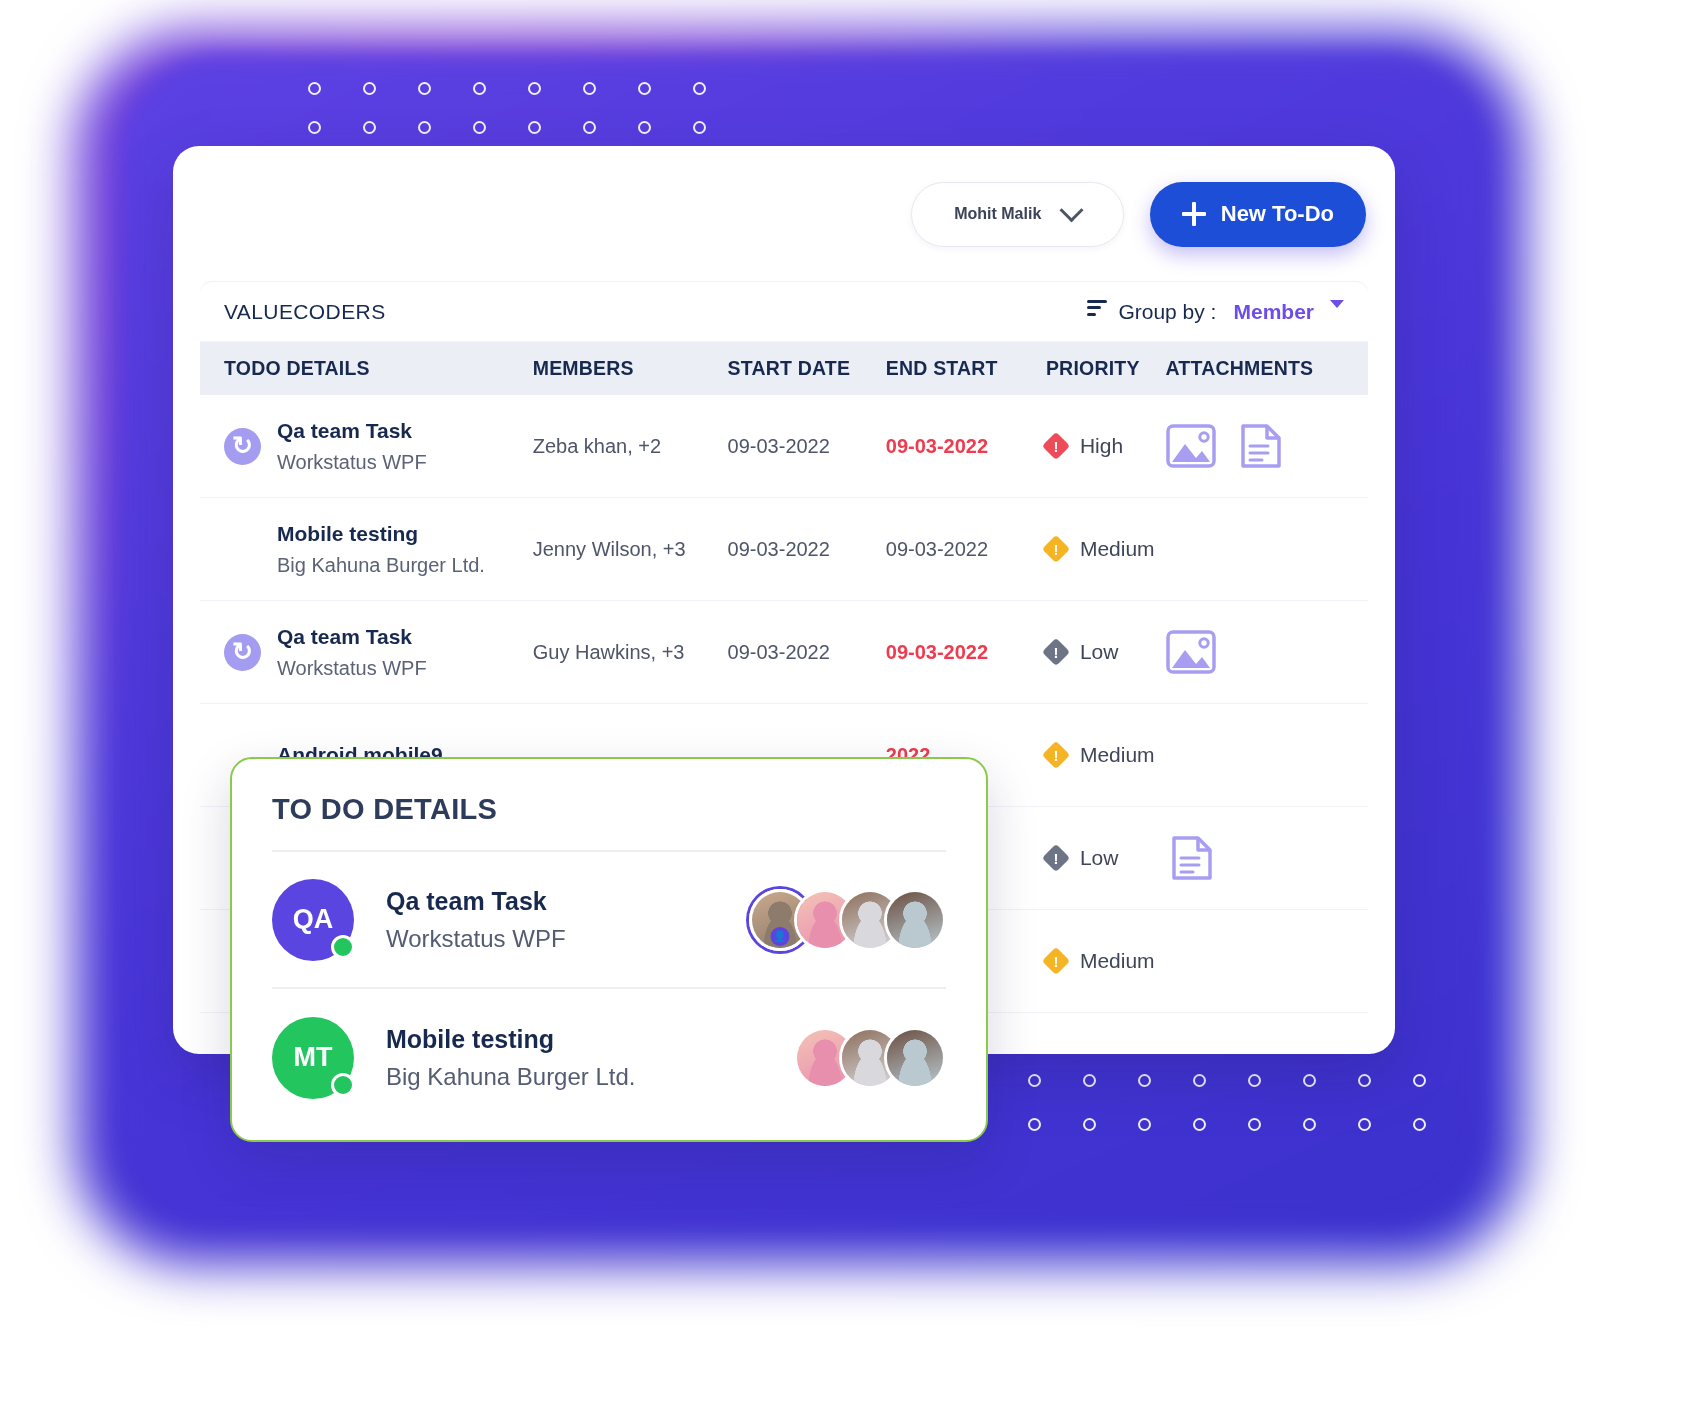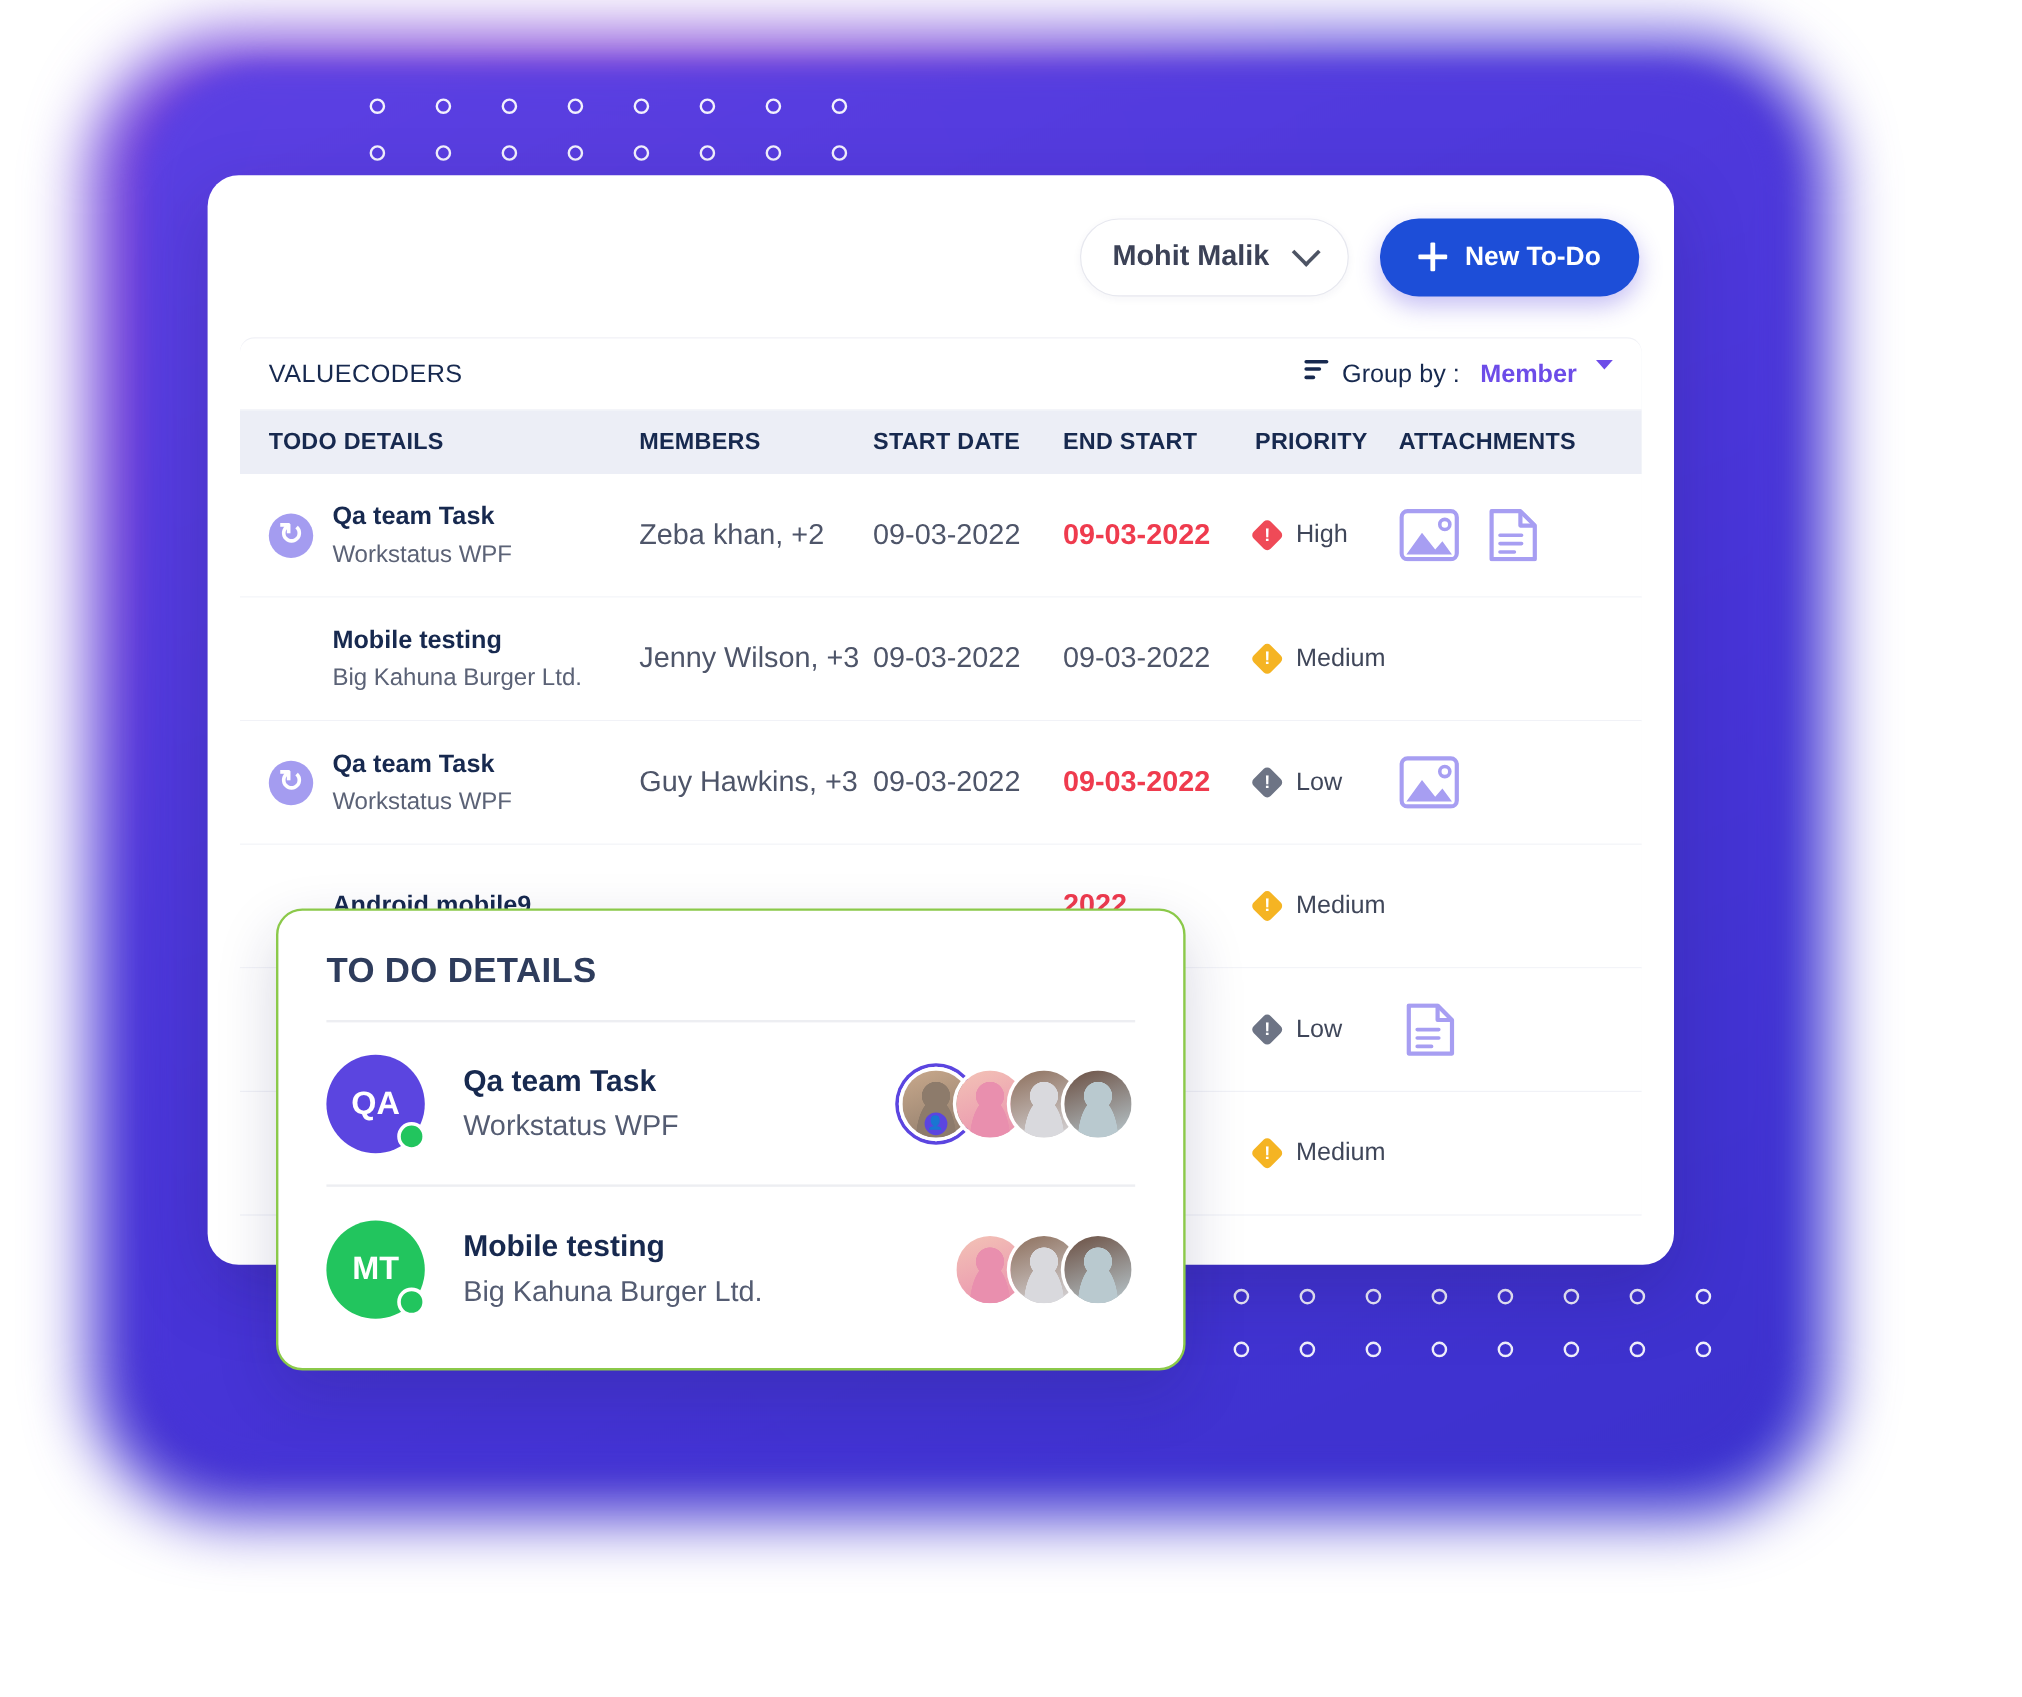--- a/index.html
+++ b/index.html
@@ -94,21 +94,21 @@
     border-radius: 34px;
     background: #fff;
     display: flex;
     align-items: center;
     justify-content: center;
     gap: 22px;
     padding: 0 26px;
     box-shadow: 0 2px 7px rgba(40,40,90,.05);
   }
   .user-pill .name {
-    font-size: 24px;
+    font-size: 16px;
     font-weight: bold;
     color: #3c4257;
   }
   .chev {
     width: 17px; height: 17px;
     border-right: 3px solid #4d5464;
     border-bottom: 3px solid #4d5464;
     transform: rotate(45deg) translate(-3px,-3px);
   }
   .new-btn {
@@ -243,21 +243,21 @@
     font-weight: bold;
     color: #17294f;
     line-height: 1.5;
   }
   .todo-sub {
     font-size: 20px;
     color: #5b6276;
     line-height: 1.5;
   }
   .cell-text {
-    font-size: 24px;
+    font-size: 20px;
     color: #4e5569;
   }
   .date-overdue { color: #ef3b4e; font-weight: bold; }
 
   .prio-ico {
     width: 20px; height: 20px;
     transform: rotate(45deg);
     border-radius: 4px;
     position: relative;
     flex: 0 0 20px;

